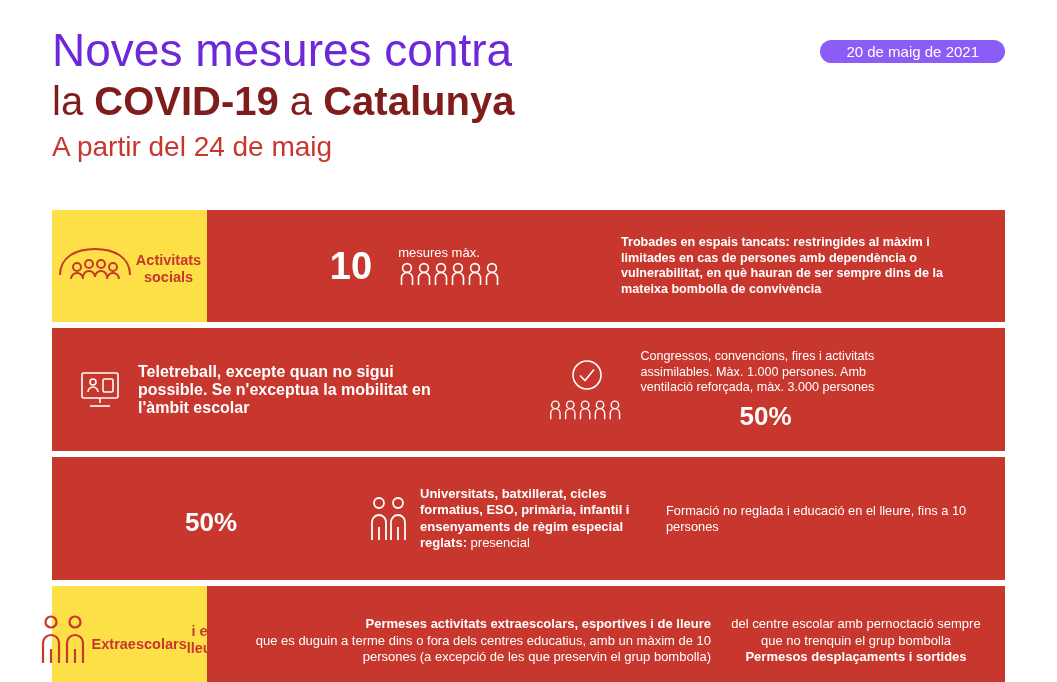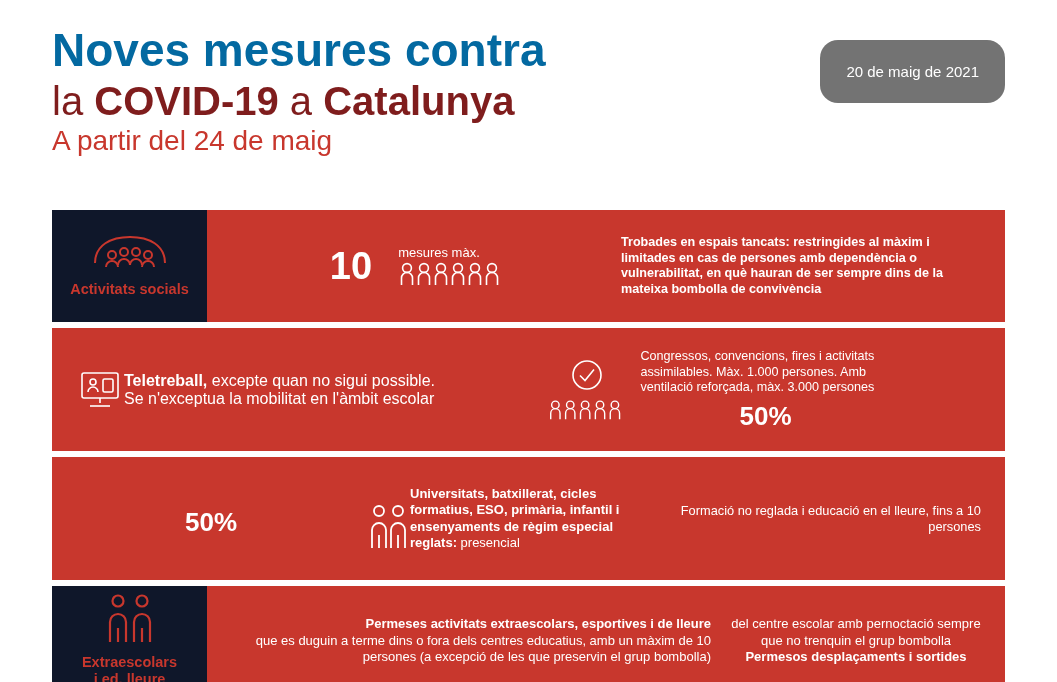--- a/index.html
+++ b/index.html
@@ -5,37 +5,37 @@
   html,body{margin:0;padding:0;}
   body{
     width:1057px;height:682px;background:#ffffff;
     font-family:"Liberation Sans",sans-serif;
     color:#c8372d;overflow:hidden;
   }
   .page{position:relative;width:1057px;height:682px;}
 
   
   .header{position:absolute;left:52px;top:24px;width:700px;}
-  .h-line1{font-size:46px;line-height:52px;font-weight:700;color:#0369a1;}
+  .h-line1{font-size:46px;line-height:52px;font-weight:400;color:#6d28d9;}
   .h-line2{font-size:40px;line-height:46px;color:#7f1d1d;font-weight:400;margin-top:2px;}
   .h-line2 b{font-weight:700;}
-  .h-line3{font-size:28px;line-height:34px;color:#c8372d;font-weight:400;}
+  .h-line3{font-size:28px;line-height:34px;color:#c8372d;font-weight:400;margin-top:6px;}
 
   .datebadge{
     position:absolute;right:52px;top:40px;
-    background:#737373;color:#ffffff;border-radius:18px;
-    padding:23px 26px;font-size:15px;white-space:nowrap;
+    background:#8b5cf6;color:#ffffff;border-radius:18px;
+    padding:3px 26px;font-size:15px;white-space:nowrap;
   }
 
   
   .table{position:absolute;left:52px;top:210px;width:953px;}
   .row{display:flex;align-items:stretch;margin-bottom:6px;}
   .cat{
-    width:155px;flex:0 0 155px;background:#0f172a;color:#c8372d;
-    display:flex;flex-direction:column;justify-content:center;align-items:center;
+    width:155px;flex:0 0 155px;background:#fde047;color:#c8372d;
+    display:flex;flex-direction:row;justify-content:center;align-items:center;
     padding:8px 4px 10px 4px;box-sizing:border-box;
   }
   .cat-label{font-size:14.5px;font-weight:700;text-align:center;line-height:17px;margin-top:8px;}
   .content{
     flex:1;background:#c8372d;color:#ffffff;
     display:flex;align-items:center;box-sizing:border-box;
     padding:10px 14px;
   }
   .cell{box-sizing:border-box;padding:4px 10px;}
   .r1{height:112px;}
@@ -45,28 +45,28 @@
   .num{font-size:38px;font-weight:700;line-height:38px;}
   .num-sm{font-size:26px;font-weight:700;line-height:28px;}
   .center{text-align:center;}
 
   
   .r1-a{flex:0 0 390px;display:flex;align-items:center;justify-content:center;gap:26px;}
   .r1-a .txt{font-size:13px;line-height:16px;}
   .r1-b{flex:1;font-size:12.6px;line-height:15.5px;padding-left:10px;max-width:400px;font-weight:bold;}
 
   
-  .r2-a{flex:0 0 380px;display:flex;align-items:center;justify-content:space-between;}
+  .r2-a{flex:0 0 380px;display:flex;align-items:center;justify-content:space-between;gap:14px;font-weight:bold;}
   .r2-b{flex:1;display:flex;align-items:center;justify-content:center;gap:14px;}
   .r2-b .txt{font-size:12.6px;line-height:15.5px;}
 
   
   .r3-a{flex:0 0 290px;text-align:center;font-size:13px;line-height:16px;}
-  .r3-b{flex:0 0 300px;display:flex;align-items:flex-end;font-size:13px;line-height:16.5px;}
-  .r3-c{flex:1;text-align:right;font-size:12.8px;line-height:16px;}
+  .r3-b{flex:0 0 300px;display:flex;align-items:center;gap:10px;font-size:13px;line-height:16.5px;}
+  .r3-c{flex:1;text-align:left;font-size:12.8px;line-height:16px;}
 
   
   .r4-a{flex:0 0 500px;text-align:right;font-size:13px;line-height:16.5px;}
   .r4-b{flex:1;text-align:center;font-size:13px;line-height:16.5px;}
 
   svg{display:block;}
 </style>
 </head>
 <body>
 

